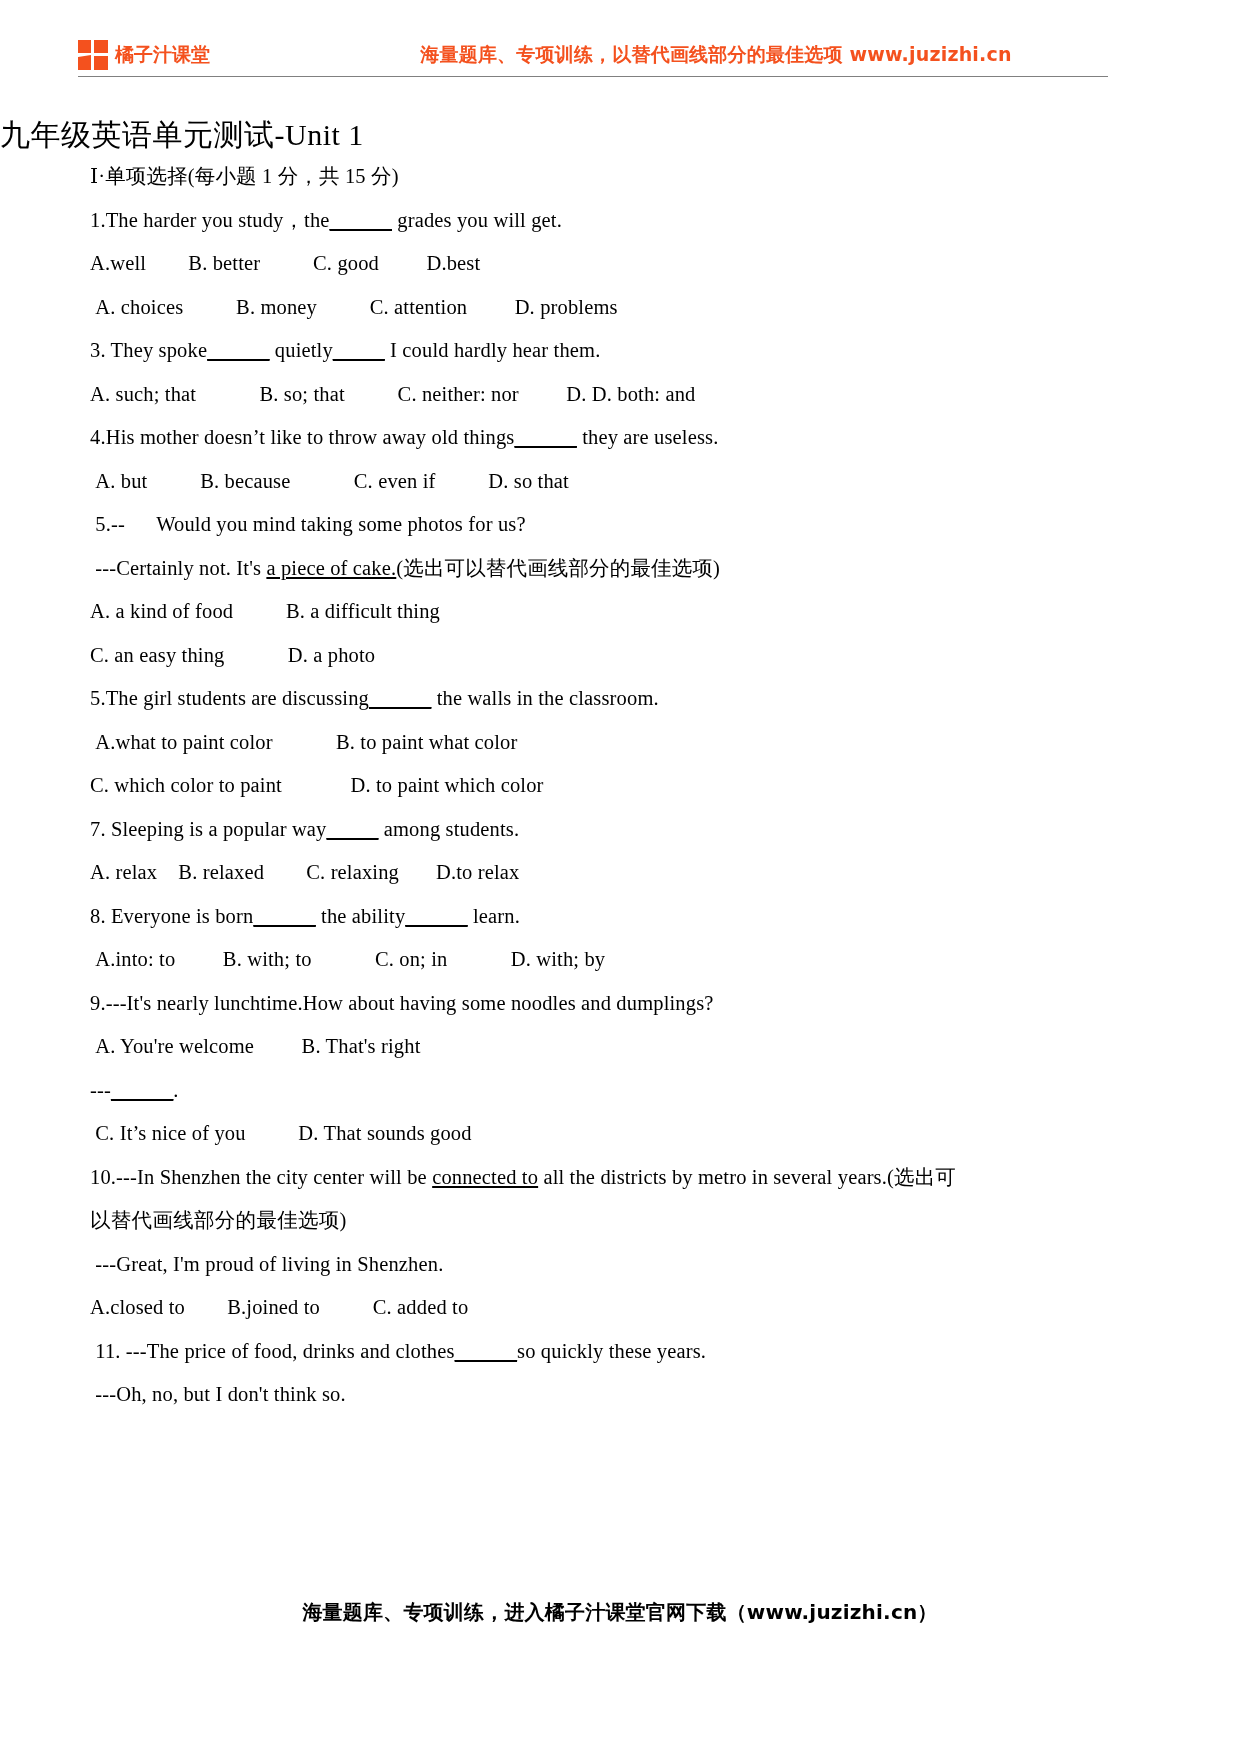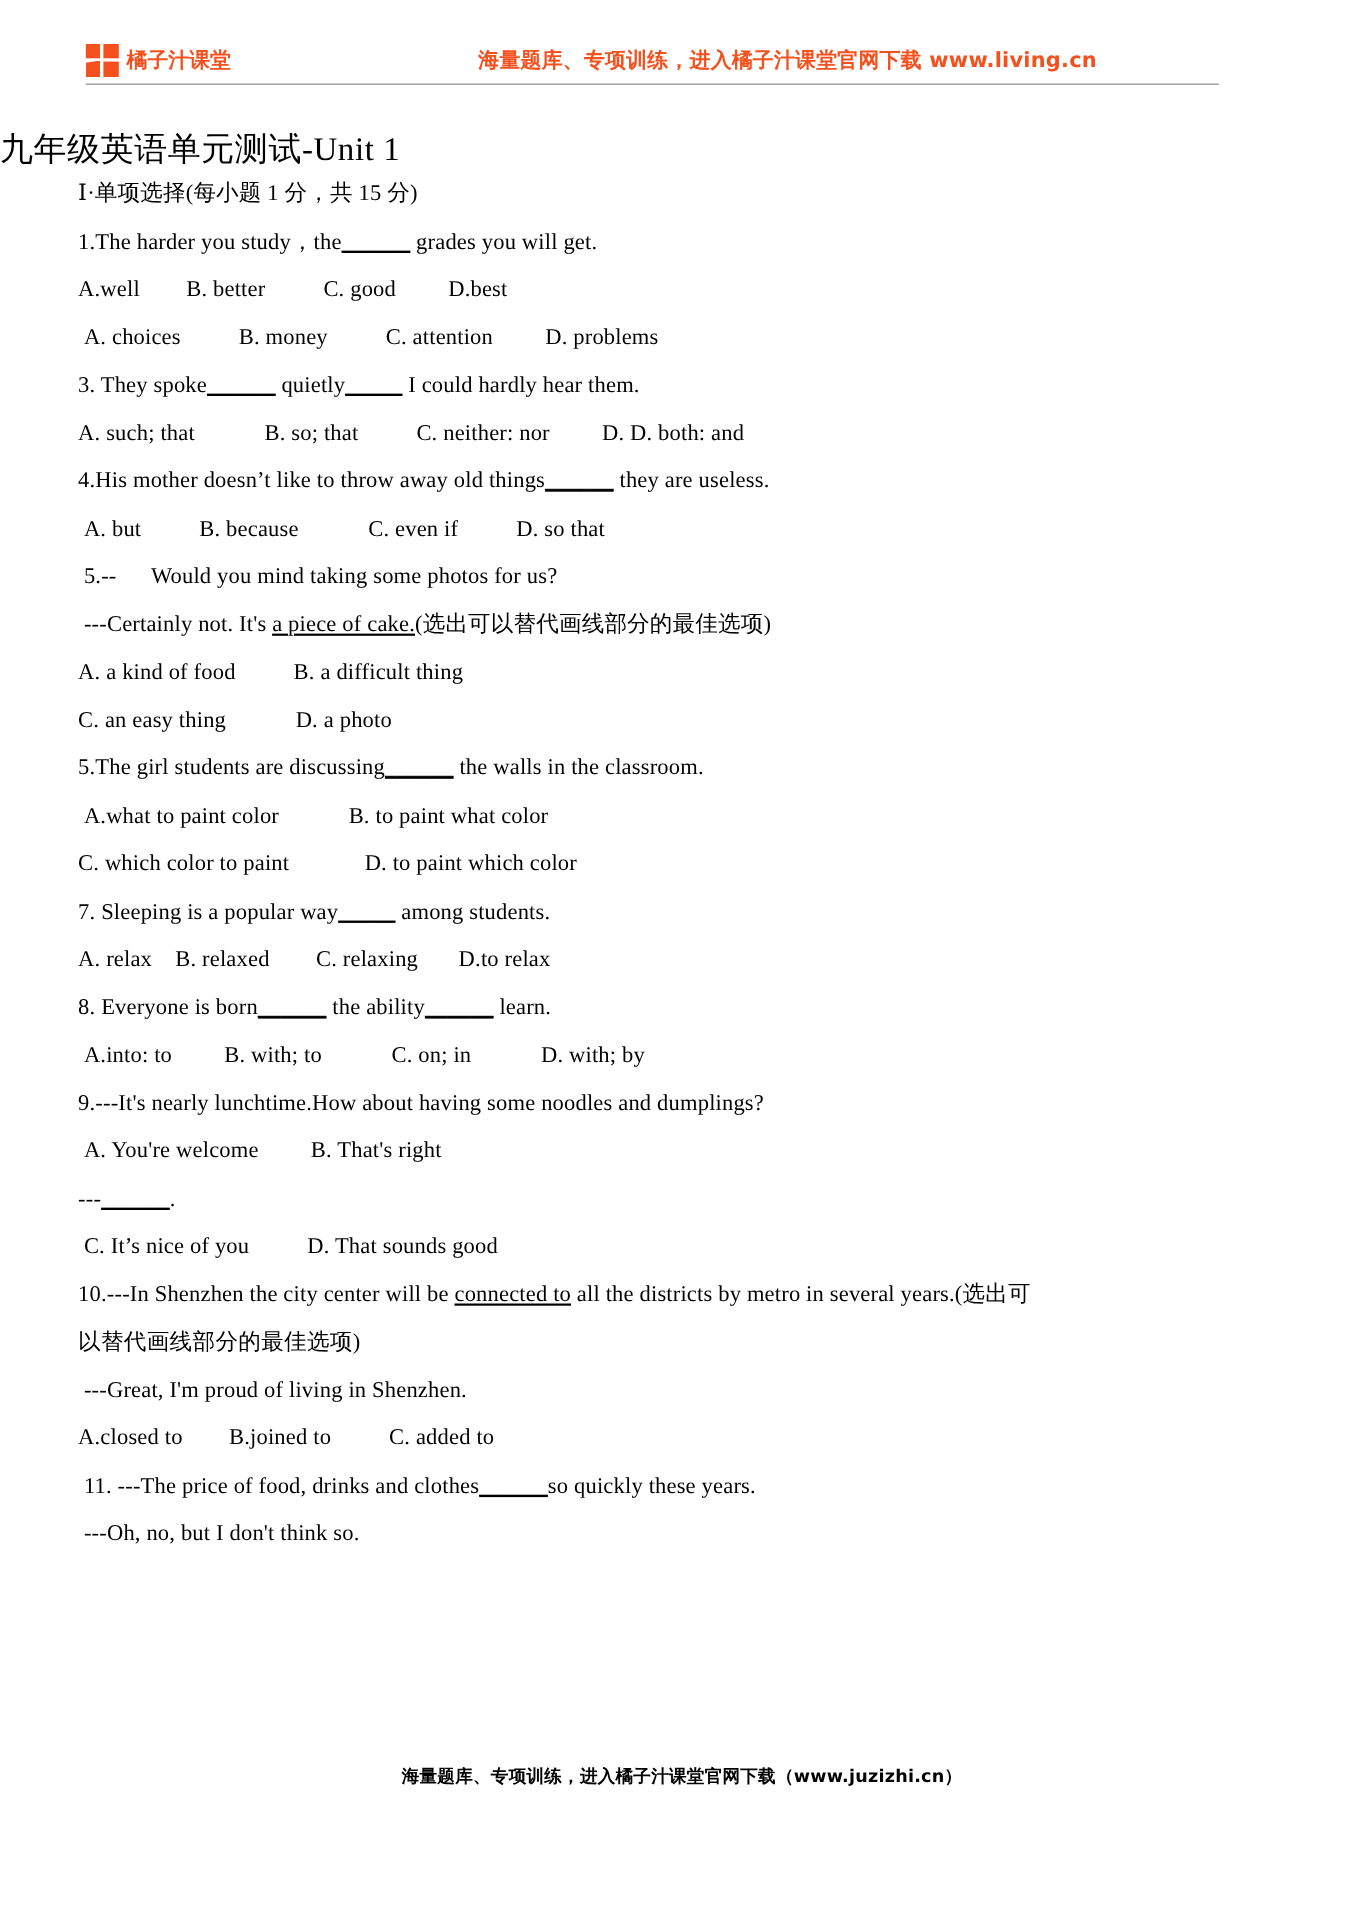--- a/index.html
+++ b/index.html
@@ -87,21 +87,21 @@
     text-align: left;
     font-size: 30px;
     font-weight: normal;
     letter-spacing: 0.5px;
     margin-top: 19px;
   }
 
   
   .body-block {
     position: absolute;
-    left: 71px;
+    left: 90px;
     top: 155px;
     width: 1090px;
   }
   .line {
     font-size: 20.5px;
     line-height: 43.5px;
     white-space: pre-wrap;
     letter-spacing: 0.15px;
   }
   .line.cn { letter-spacing: 0.3px; }
@@ -110,41 +110,41 @@
 
   
   .footer {
     position: absolute;
     left: 0;
     bottom: 128px;
     width: 1240px;
     text-align: center;
     font-family: "DejaVu Sans", sans-serif;
     font-weight: bold;
-    font-size: 16px;
+    font-size: 20px;
     color: #000000;
     letter-spacing: 0.2px;
   }
 </style>
 </head>
 <body>
 
 <div class="page">
 
   <div class="header">
     <div class="brand">
       <span class="logo-mark">
         <i class="tl"></i>
           <i class="tr"></i>
           <i class="bl"></i>
           <i class="br"></i>
       </span>
       <span class="brand-text">橘子汁课堂</span>
     </div>
-    <div class="header-slogan">海量题库、专项训练，进入橘子汁课堂官网下载 www.living.cn</div>
+    <div class="header-slogan">海量题库、专项训练，以替代画线部分的最佳选项 www.juzizhi.cn</div>
   </div>
   <div class="header-rule"></div>
 
   <div class="doc-title">九年级英语单元测试-Unit 1</div>
 
   <div class="body-block">
 
     <div class="line">Ⅰ·单项选择(每小题 1 分，共 15 分)</div>
 
     <div class="line"><span>1.The harder you study，the</span><span class="blank">______</span><span> grades you will get.</span></div>

